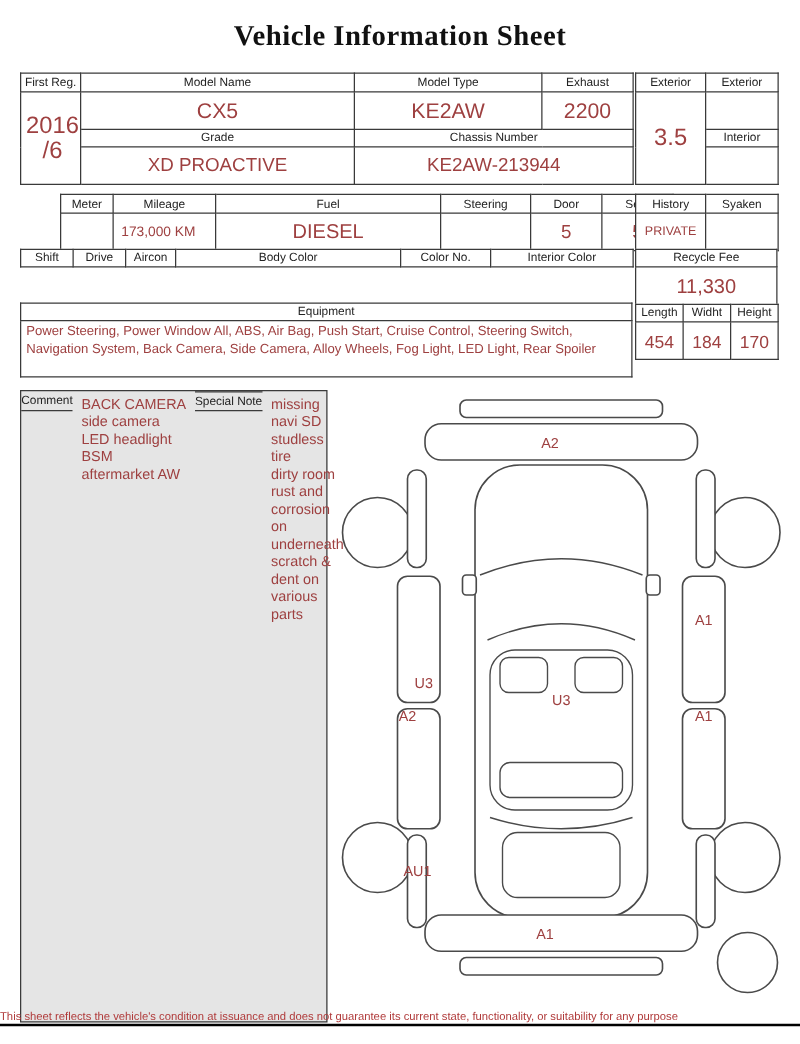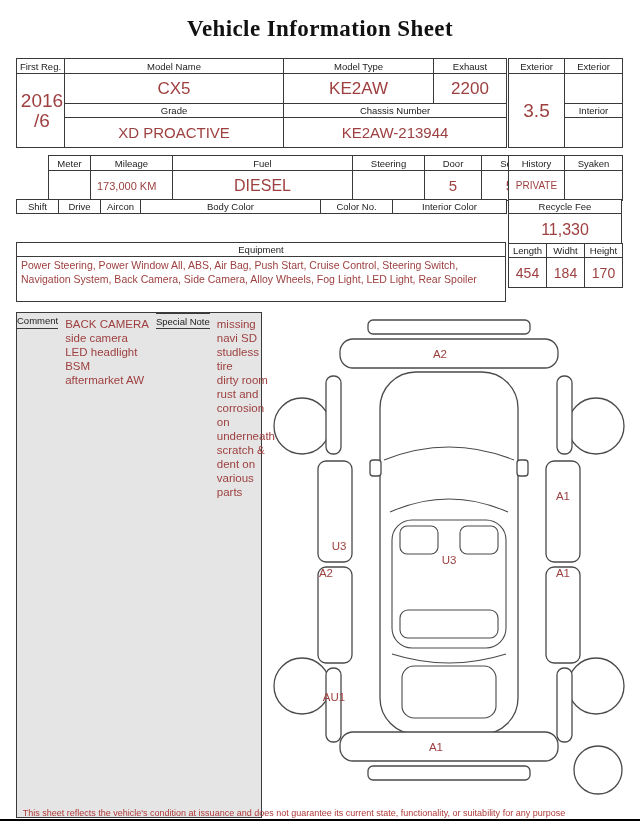--- a/index.html
+++ b/index.html
@@ -38,21 +38,21 @@
   .box-hdr { height:16px; border-bottom:1px solid #3a3a3a; font-size:9.5px; color:#222;
              text-align:center; line-height:15px; flex:0 0 auto; }
   .box-hdr.mid { border-top:1px solid #3a3a3a; }
   .box-body { padding:4px 7px; color:#9e4040; font-size:11.5px; line-height:1.22; }
   .box-body.grow1 { height:237px; flex:0 0 auto; }
   .box-body.grow2 { flex:1 1 auto; }
 
   .diagram { left:268px; top:314px; width:362px; height:502px; }
 
   .footer-line { left:0; top:819px; width:640px; border-top:2px solid #000; height:0; }
-  .footer-text { left:0; top:808px; width:588px; text-align:center; color:#b03a3a; font-size:9px; }
+  .footer-text { left:0; top:808px; width:588px; color:#b03a3a; font-size:9px; }
 </style>
 </head>
 <body>
 
 <div class="page">
 
   <div class="abs title">Vehicle Information Sheet</div>
 
   <table class="abs" style="left:16px; top:58px; width:490px;">
     <colgroup>

